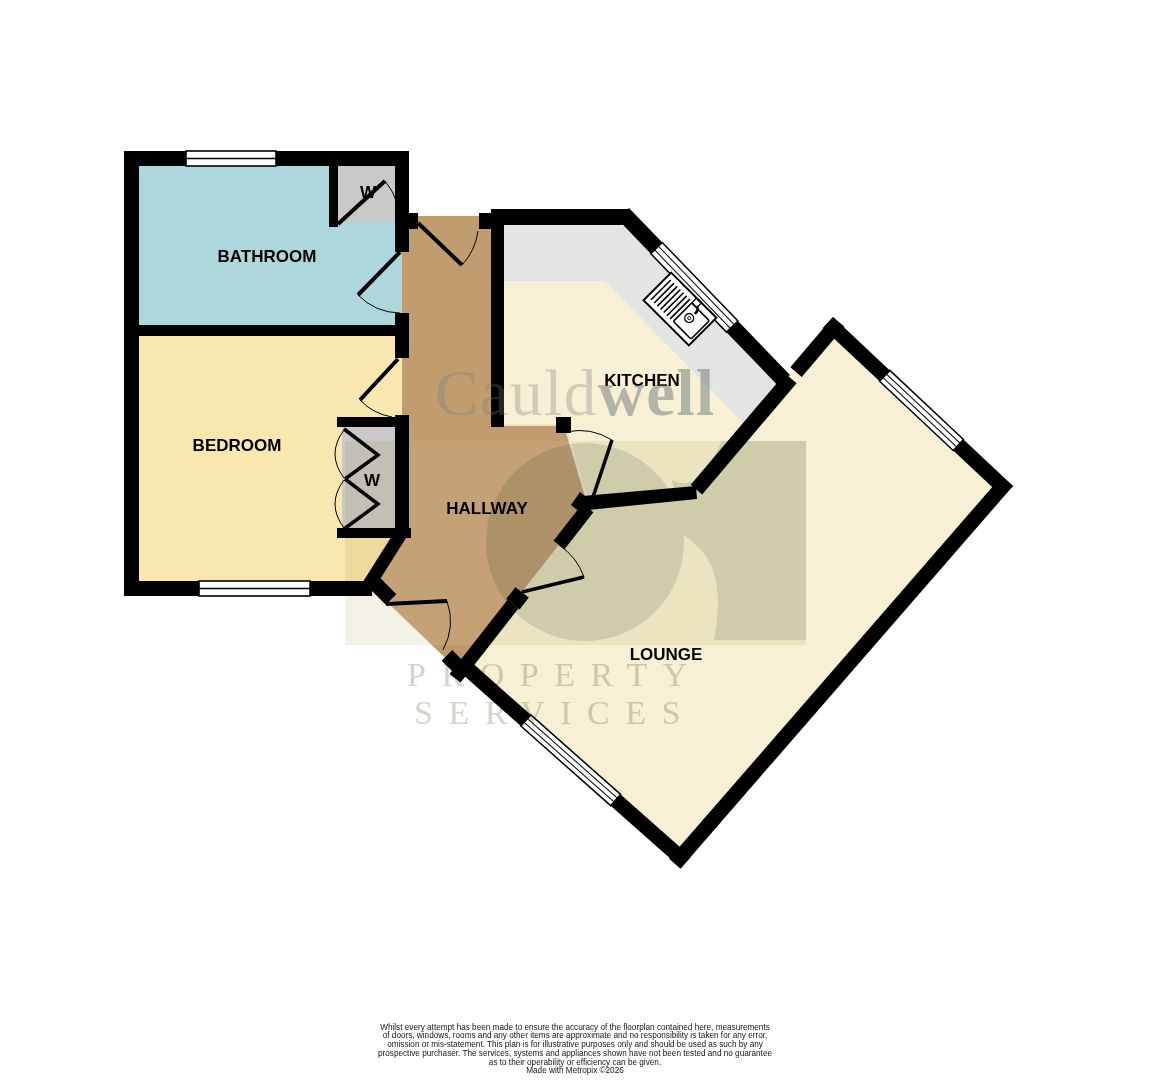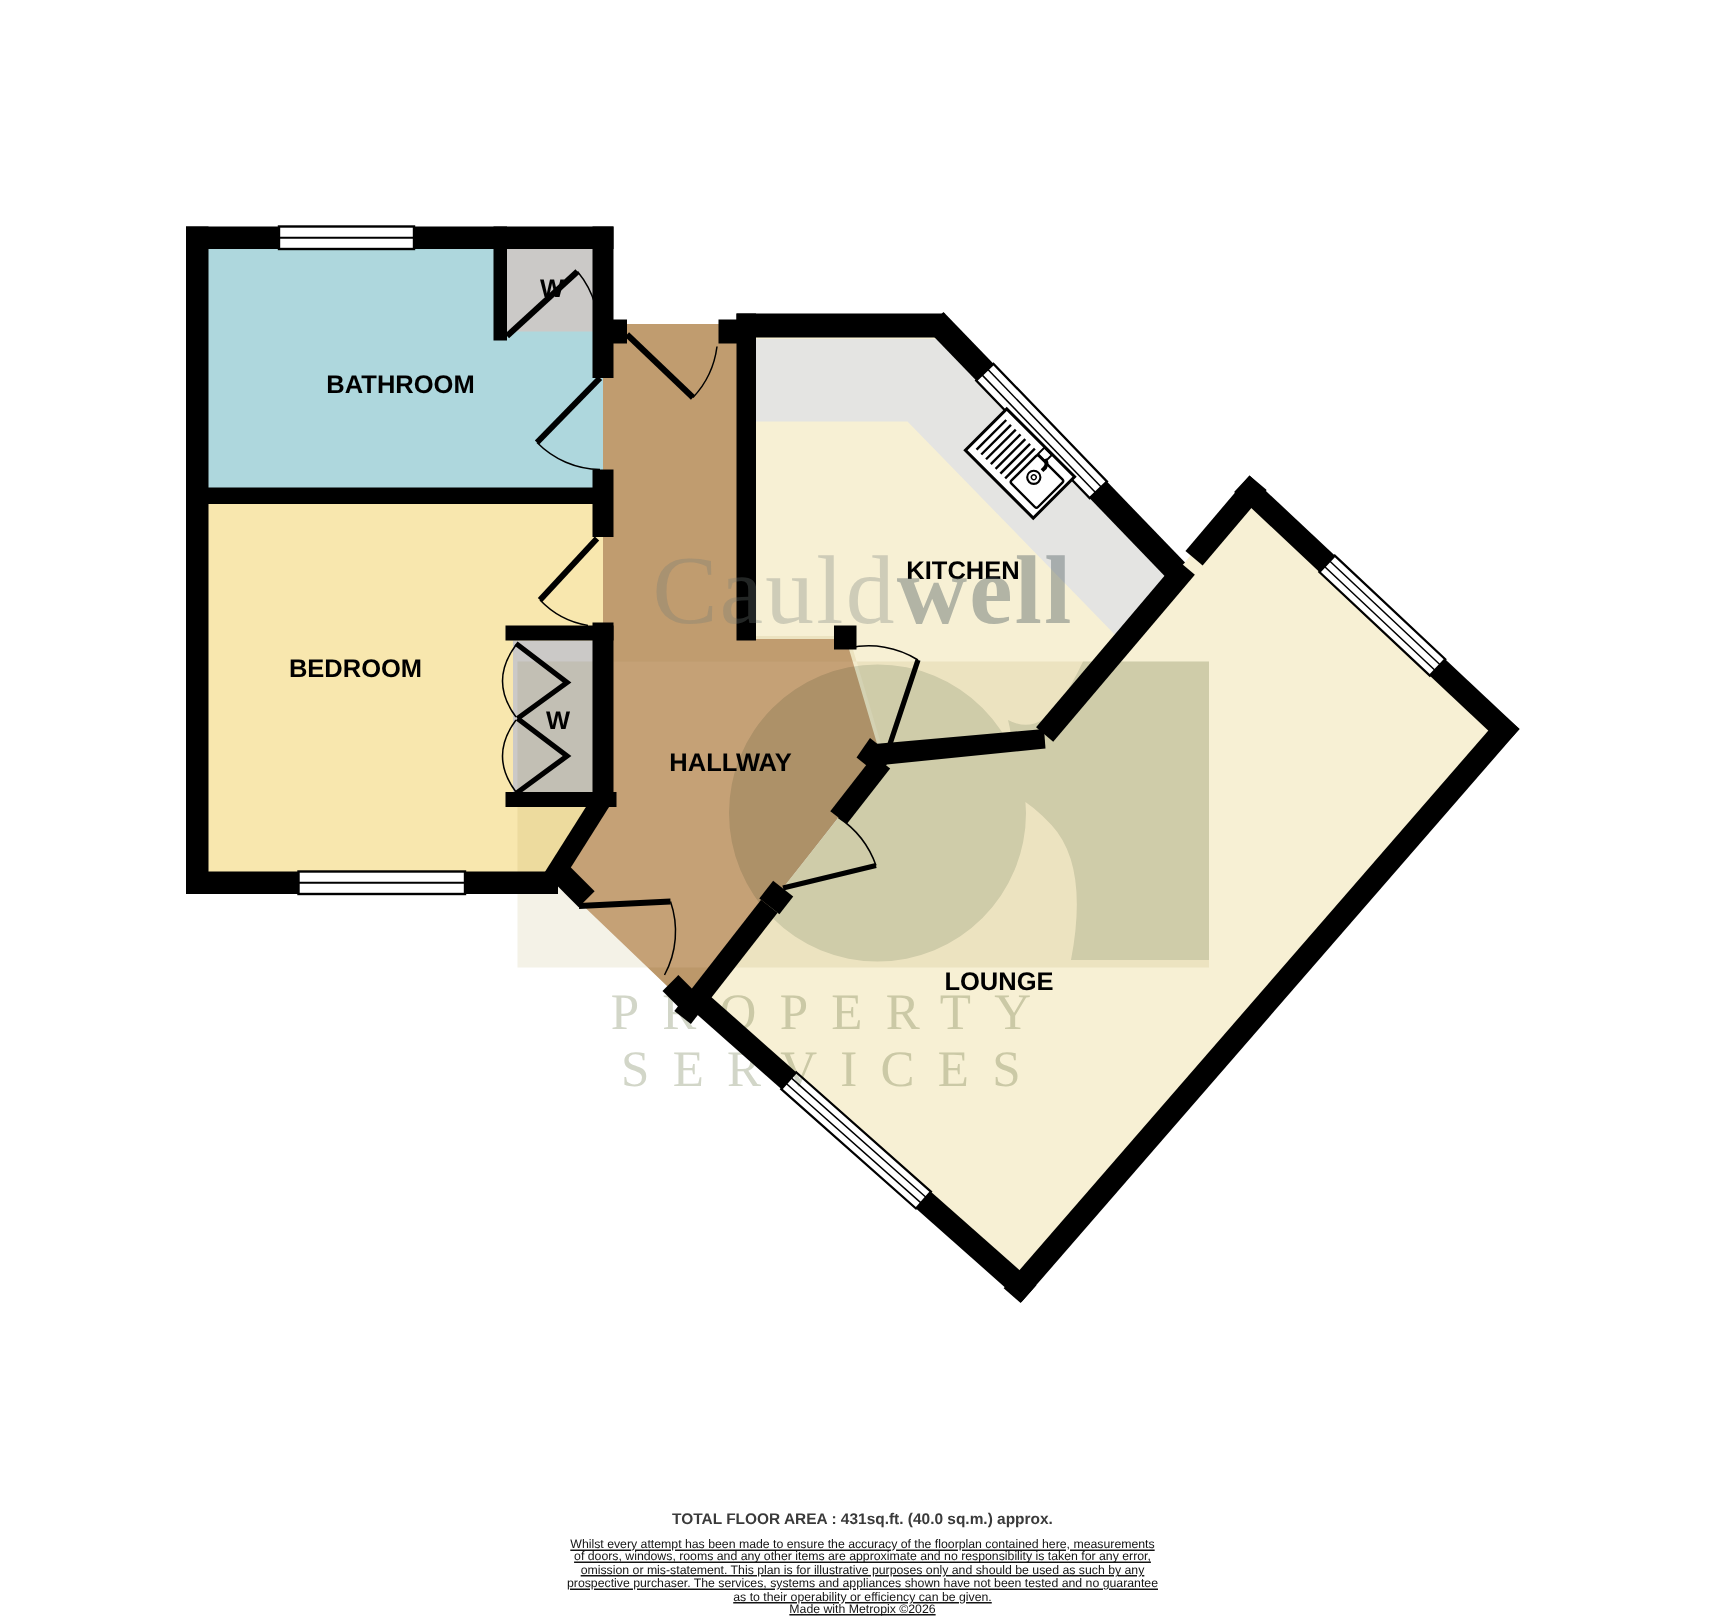--- a/index.html
+++ b/index.html
@@ -1,20 +1,20 @@
 <!DOCTYPE html>
 <html><head>
 <meta charset="utf-8">
 <style>
   html,body{margin:0;padding:0;background:#ffffff;}
   .page{width:1150px;height:1080px;position:relative;font-family:"Liberation Sans", sans-serif;}
   .lbl{font-family:"Liberation Sans", sans-serif;font-weight:bold;font-size:17px;fill:#000000;}
   .footer{position:absolute;left:0;top:1007.5px;width:1150px;text-align:center;color:#000;}
   .f1{font-size:10.3px;font-weight:bold;color:#3a3a3a;margin:0 0 7px 0;}
-  .f2{font-size:8.2px;line-height:8.8px;color:#141414;margin:2px;text-decoration:underline;}
+  .f2{font-size:8.2px;line-height:8.8px;color:#141414;margin:16px;}
 </style>
 </head>
 <body>
 <div class="page">
 <svg width="1150" height="1080" viewBox="0 0 1150 1080" xmlns="http://www.w3.org/2000/svg">
 
   <rect x="0" y="0" width="1150" height="1080" fill="#ffffff"></rect>
 
   <rect x="132" y="158" width="270" height="172" fill="#aed7dd"></rect>
 
@@ -214,21 +214,20 @@
 
     <text x="435" y="415" font-family="Liberation Serif, serif" font-size="65" letter-spacing="1.5"><tspan fill="#6f7a78" fill-opacity="0.30">Cauld</tspan><tspan font-weight="bold" fill="#5d6a6d" fill-opacity="0.45">well</tspan></text>
 
     <text x="555" y="686" text-anchor="middle" font-family="Liberation Serif, serif" font-size="34" letter-spacing="15.5" fill="#d2d6c8" style="mix-blend-mode:multiply">PROPERTY</text>
 
     <text x="555" y="724" text-anchor="middle" font-family="Liberation Serif, serif" font-size="34" letter-spacing="15.5" fill="#d2d6c8" style="mix-blend-mode:multiply">SERVICES</text>
   </g>
 </svg>
 
 <div class="footer">
-  <p class="f1">TOTAL FLOOR AREA : 431sq.ft. (40.0 sq.m.) approx.</p>
   <p class="f2">Whilst every attempt has been made to ensure the accuracy of the floorplan contained here, measurements<br>
 of doors, windows, rooms and any other items are approximate and no responsibility is taken for any error,<br>
 omission or mis-statement. This plan is for illustrative purposes only and should be used as such by any<br>
 prospective purchaser. The services, systems and appliances shown have not been tested and no guarantee<br>
 as to their operability or efficiency can be given.<br>
 Made with Metropix ©2026</p>
 </div>
 </div>
 
 </body></html>

